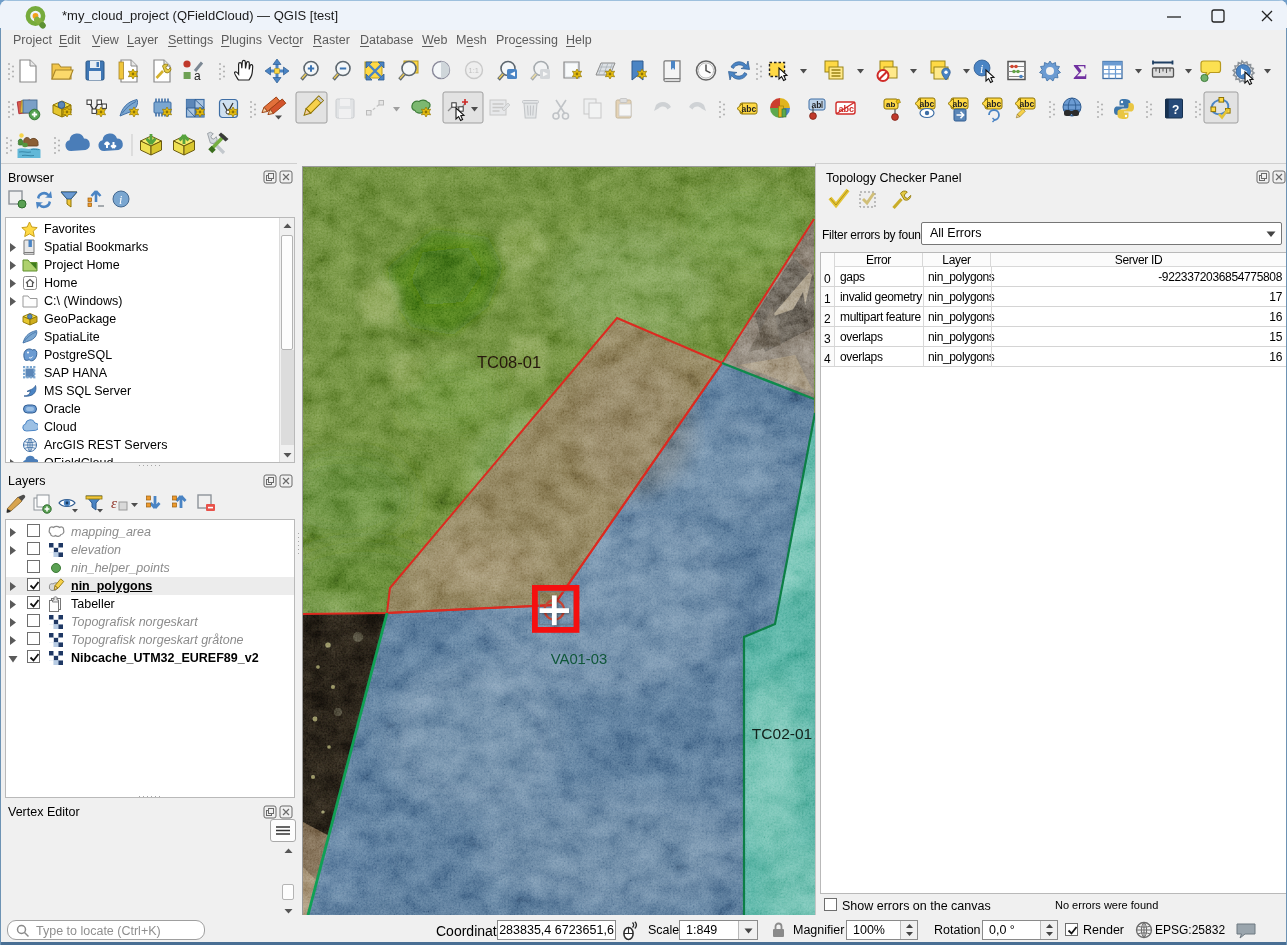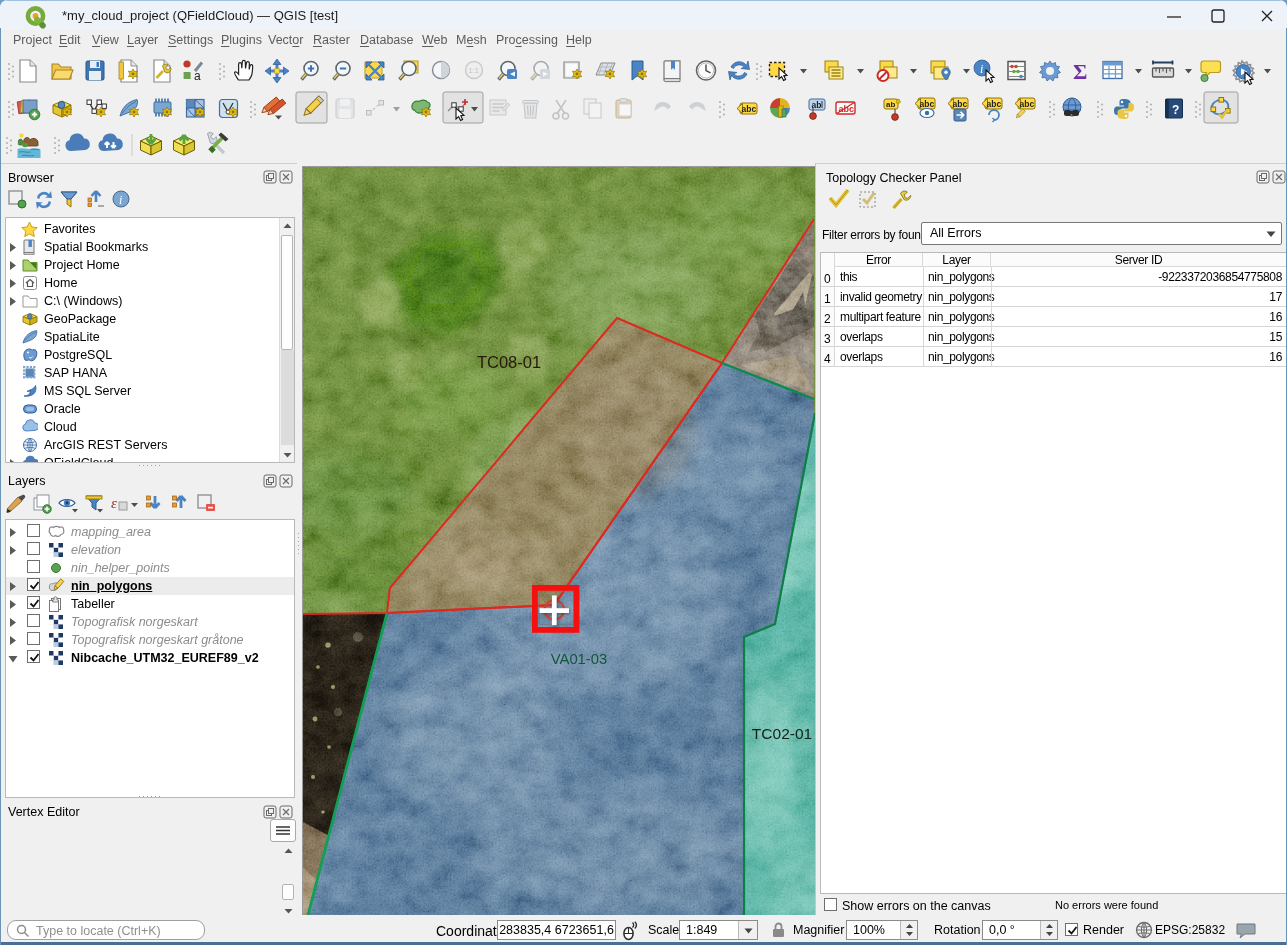--- a/index.html
+++ b/index.html
@@ -1196,21 +1196,21 @@
       <div class="abs" style="left:0;top:0;width:465px;height:14px;background:#fbfbfb;border-bottom:1px solid #d8d8d8;"></div>
       <div class="abs" style="left:14px;top:0px;width:88px;height:14px;border-right:1px solid #d8d8d8;text-align:center;line-height:14px;">Error</div>
       <div class="abs" style="left:102px;top:0px;width:68px;height:14px;border-right:1px solid #d8d8d8;text-align:center;line-height:14px;">Layer</div>
       <div class="abs" style="left:170px;top:0px;width:295px;height:14px;text-align:center;line-height:14px;">Server ID</div>
       <div class="abs" style="left:0;top:0;width:14px;height:14px;border-right:1px solid #d8d8d8;background:#fbfbfb;"></div>
 
       <div class="abs" style="left:0;top:14px;width:14px;height:100px;background:#fbfbfb;border-right:1px solid #d8d8d8;"></div>
 
       <div class="abs" style="left:0;top:14px;width:465px;height:20px;border-bottom:1px solid #d4d4d4;">
           <span class="abs" style="left:3px;top:5px;">0</span>
-          <span class="abs" style="left:19px;top:3px;">this</span>
+          <span class="abs" style="left:19px;top:3px;">gaps</span>
           <span class="abs" style="left:107px;top:3px;">nin_polygons</span>
           <span class="abs" style="right:4px;top:3px;">-9223372036854775808</span>
         </div>
       <div class="abs" style="left:0;top:34px;width:465px;height:20px;border-bottom:1px solid #d4d4d4;">
           <span class="abs" style="left:3px;top:5px;">1</span>
           <span class="abs" style="left:19px;top:3px;">invalid geometry</span>
           <span class="abs" style="left:107px;top:3px;">nin_polygons</span>
           <span class="abs" style="right:4px;top:3px;">17</span>
         </div>
       <div class="abs" style="left:0;top:54px;width:465px;height:20px;border-bottom:1px solid #d4d4d4;">

